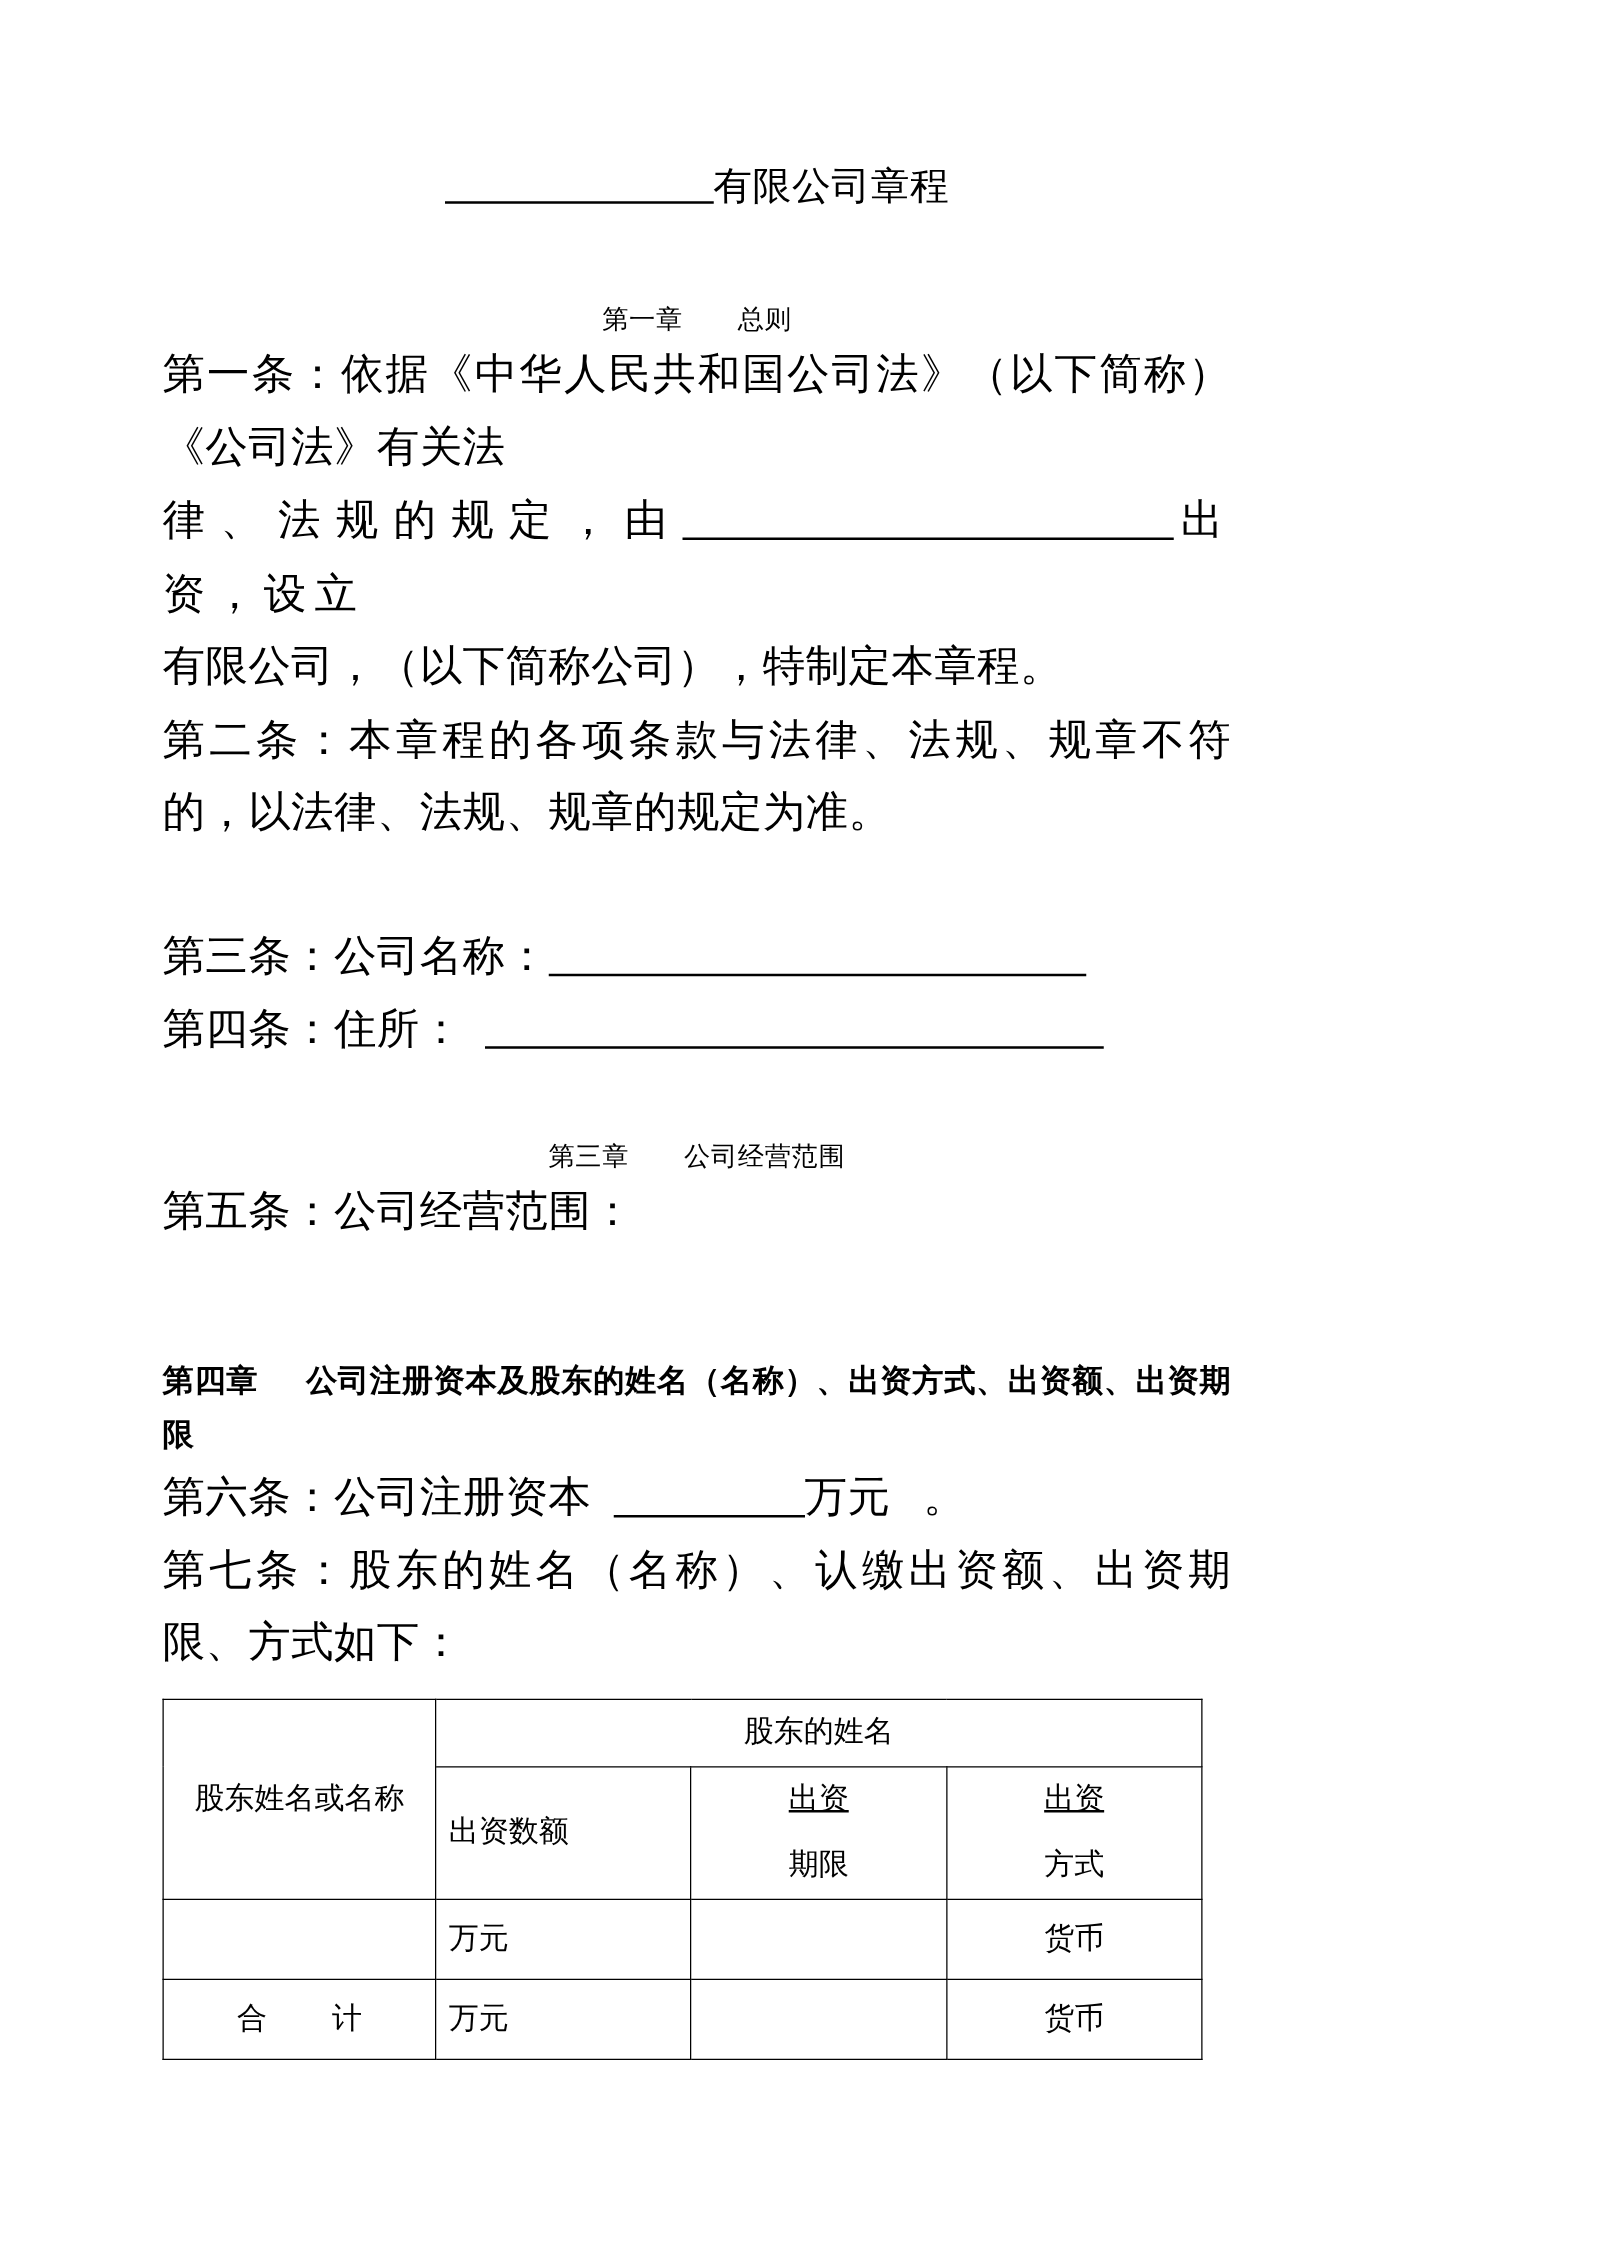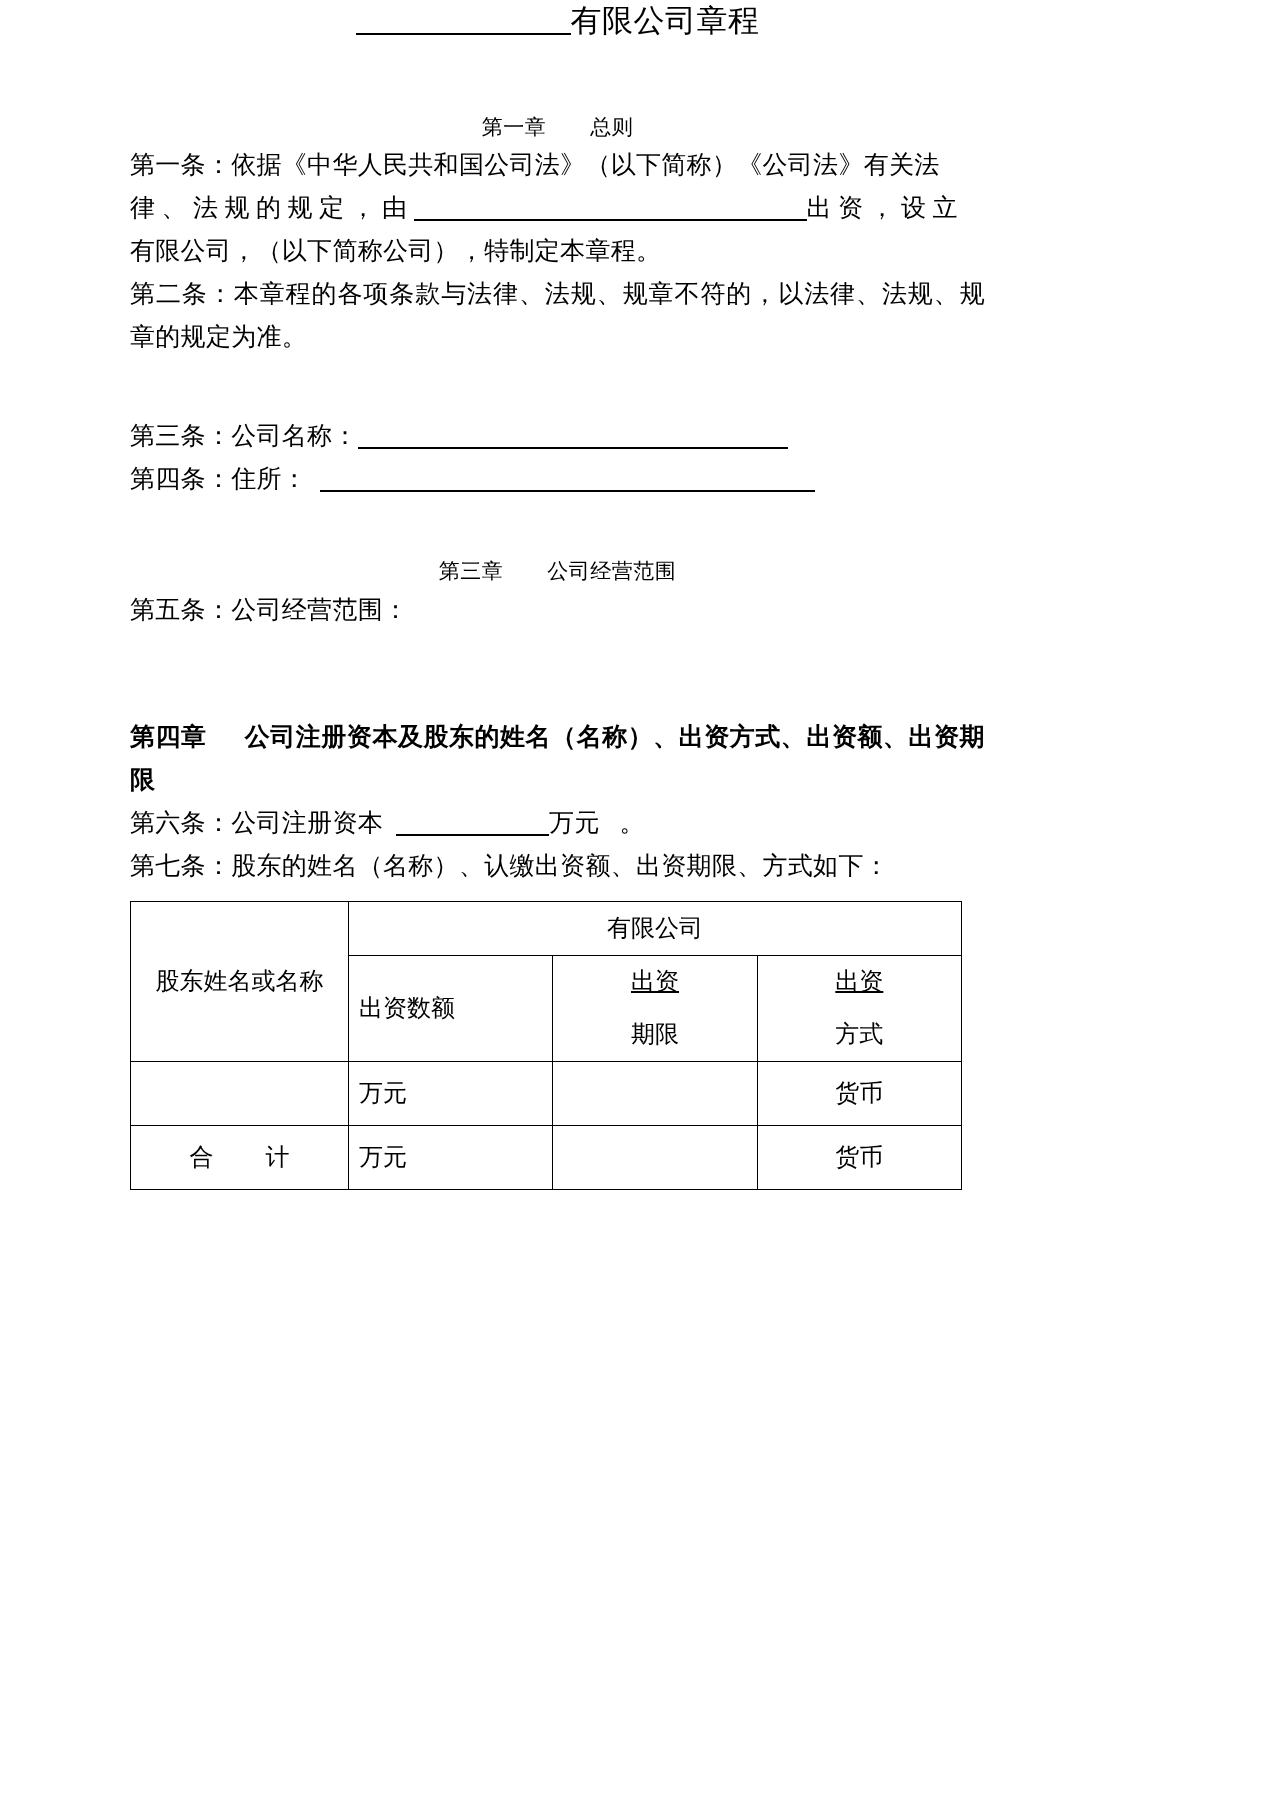--- a/index.html
+++ b/index.html
@@ -23,20 +23,21 @@
   }
   .content {
     position: absolute;
     left: 130px;
     top: 0;
     width: 855px;
   }
 
   
   .doc-title {
+    margin-top: 128px;
     font-size: 31px;
     line-height: 1.35;
     text-align: center;
     white-space: nowrap;
     letter-spacing: 0.5px;
   }
   .doc-title .blank-u {
     display: inline-block;
     width: 215px;
     border-bottom: 2px solid #000;
@@ -63,21 +64,21 @@
     letter-spacing: 0.4px;
   }
   .chapter-bold .gap {
     display: inline-block;
     width: 38px;
   }
 
   
   p.para {
     margin: 0;
-    font-size: 25px;
+    font-size: 34px;
     line-height: 1.72;
     text-align: justify;
     text-justify: inter-ideograph;
     letter-spacing: 0.3px;
   }
   .blank-line {
     display: inline-block;
     border-bottom: 2px solid #000;
     vertical-align: -5px;
   }
@@ -165,21 +166,21 @@
     </div>
 
     <p class="para"><span>第六条：公司注册资本</span>&nbsp;&nbsp;<span class="blank-line bl-capital"></span><span>万元</span>&nbsp;&nbsp;&nbsp;<span>。</span></p>
 
     <p class="para">第七条：股东的姓名（名称）、认缴出资额、出资期限、方式如下：</p>
 
     <table class="cap-table">
       <tbody>
         <tr class="hdr-group">
           <td class="c-name" rowspan="2">股东姓名或名称</td>
-          <td colspan="3">有限公司</td>
+          <td colspan="3">股东的姓名</td>
         </tr>
         <tr class="row-sub">
           <td class="c-amount">出资数额</td>
           <td class="c-term two-line">
             <span class="l1">出资</span>
             <span>期限</span>
           </td>
           <td class="c-method two-line">
             <span class="l1">出资</span>
             <span>方式</span>

